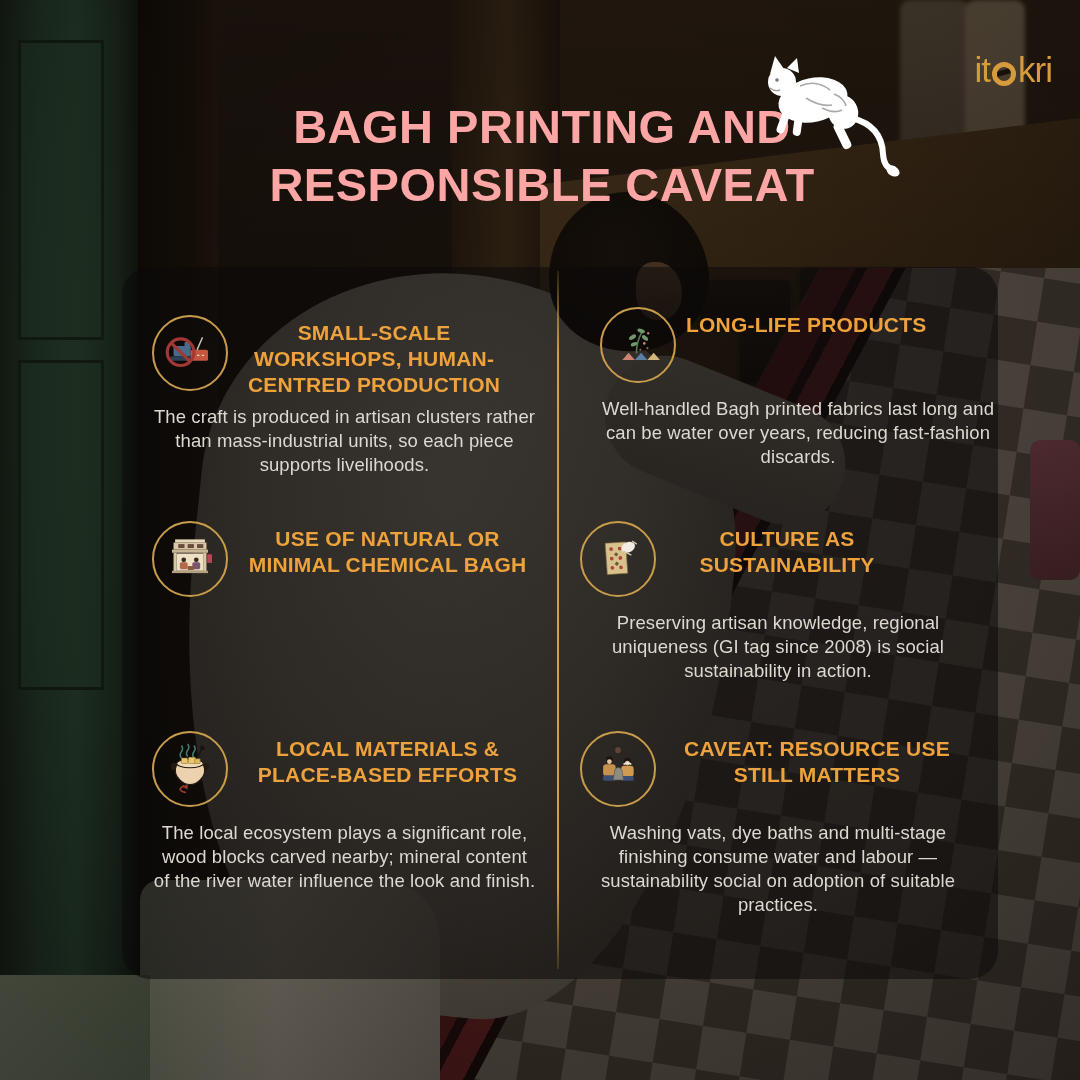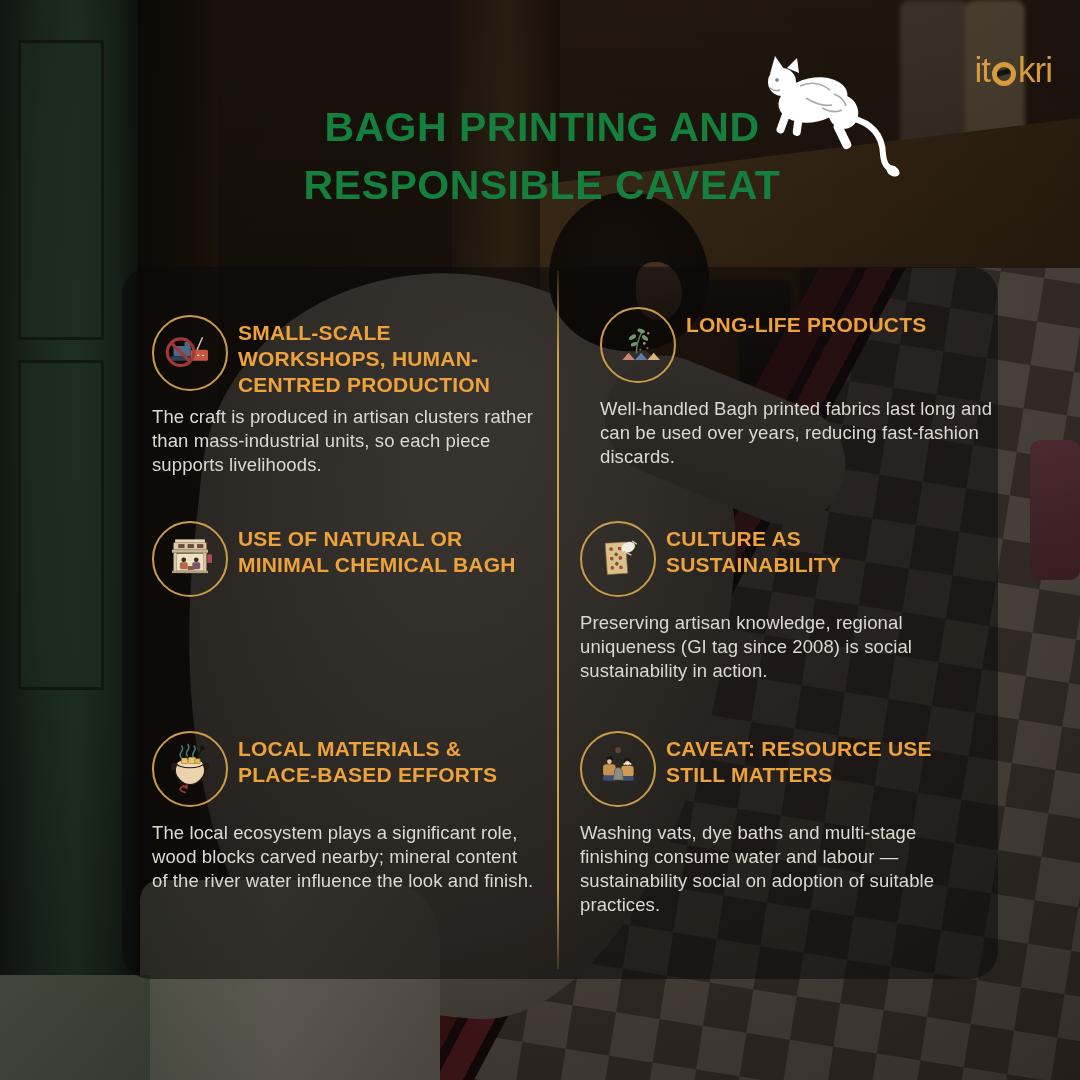--- a/index.html
+++ b/index.html
@@ -59,32 +59,32 @@
     background:linear-gradient(180deg,#5f4733,#3e2d20);border-radius:40% 60% 50% 50%;}
   .cloth-bl{position:absolute;left:0;top:975px;width:150px;height:105px;
     background:linear-gradient(90deg,#8c9b82,#6f7f67);}
   .pinkcloth{position:absolute;left:1030px;top:440px;width:50px;height:140px;
     background:linear-gradient(180deg,#7e4450,#5c3039);border-radius:10px;}
   .photo-overlay{position:absolute;inset:0;z-index:1;
     background:radial-gradient(circle at 50% 35%,rgba(18,11,6,.34) 0%,rgba(14,9,5,.46) 60%,rgba(8,5,3,.6) 100%);}
 
   
   .title{position:absolute;z-index:3;left:0;top:98px;width:1080px;padding-left:4px;
-    text-align:center;color:#15803d;font-size:41px;font-weight:700;
+    text-align:center;color:#fca5a5;font-size:47px;font-weight:700;
     letter-spacing:.5px;line-height:58px;}
   .brand{position:absolute;z-index:4;right:28px;top:50px;display:flex;align-items:center;
     color:#d89b3c;font-size:35px;font-weight:400;letter-spacing:-1px;}
   .brand .o-glyph{display:inline-block;width:24px;height:24px;border:5px solid #d89b3c;
     border-radius:50%;margin:8px 2px 0 2px;position:relative;overflow:hidden;}
   .brand .o-glyph::after{content:"";position:absolute;left:-3px;top:2px;width:26px;height:4.5px;
     background:#17110c;transform:rotate(-16deg);}
   .tiger{position:absolute;z-index:4;left:750px;top:50px;}
 
   .panel{position:absolute;z-index:2;left:122px;top:267px;width:876px;height:712px;
-    background:rgba(12,10,9,.54);border-radius:28px;}
+    background:rgba(12,10,9,.54);border-radius:28px;text-align:center;}
   .divider{position:absolute;left:435px;top:4px;bottom:10px;width:2px;
     background:linear-gradient(180deg,rgba(210,165,74,.15),#cfa04a 12%,#cfa04a 88%,rgba(210,165,74,.15));}
 
   .cell{position:absolute;}
   .cell-head{display:flex;align-items:flex-start;gap:10px;}
   .icon-circle{flex:0 0 76px;width:76px;height:76px;border:2px solid #c89c4a;border-radius:50%;
     display:flex;align-items:center;justify-content:center;margin-top:2px;}
   .cell h3{margin:0;padding-top:7px;color:#eda23c;font-size:21px;font-weight:700;
     letter-spacing:.2px;line-height:26px;}
   .cell p{margin:0;color:#ddd8d0;font-size:18.5px;line-height:24px;letter-spacing:.1px;}
@@ -216,21 +216,21 @@
               <circle cx="49" cy="41" r="1.3" fill="#8a6a4a"></circle>
                 <circle cx="40" cy="43" r="1.3" fill="#8a6a4a"></circle>
               <polygon points="17,56 25,47 33,56" fill="#cf8273"></polygon>
               <polygon points="33,56 41,47 49,56" fill="#5b7fa6"></polygon>
               <polygon points="49,56 57,47 65,56" fill="#d4b67c"></polygon>
             </svg>
           </div>
           <h3>LONG-LIFE PRODUCTS</h3>
         </div>
       </div>
-      <p>Well-handled Bagh printed fabrics last long and can be used over years, reducing fast-fashion discards.</p>
+      <p>Well-handled Bagh printed fabrics last long and can be water over years, reducing fast-fashion discards.</p>
     </div>
 
     <div class="cell c3">
       <div class="cell-headwrap">
         <div class="cell-head">
           <div class="icon-circle">
             <svg width="58" height="58" viewBox="0 0 74 74">
               <rect x="18" y="12" width="38" height="4" fill="#e8d9bd"></rect>
               <rect x="16" y="16" width="42" height="9" fill="#d9c6a4"></rect>
               <rect x="22" y="18" width="8" height="5" fill="#6a4a3e"></rect>

